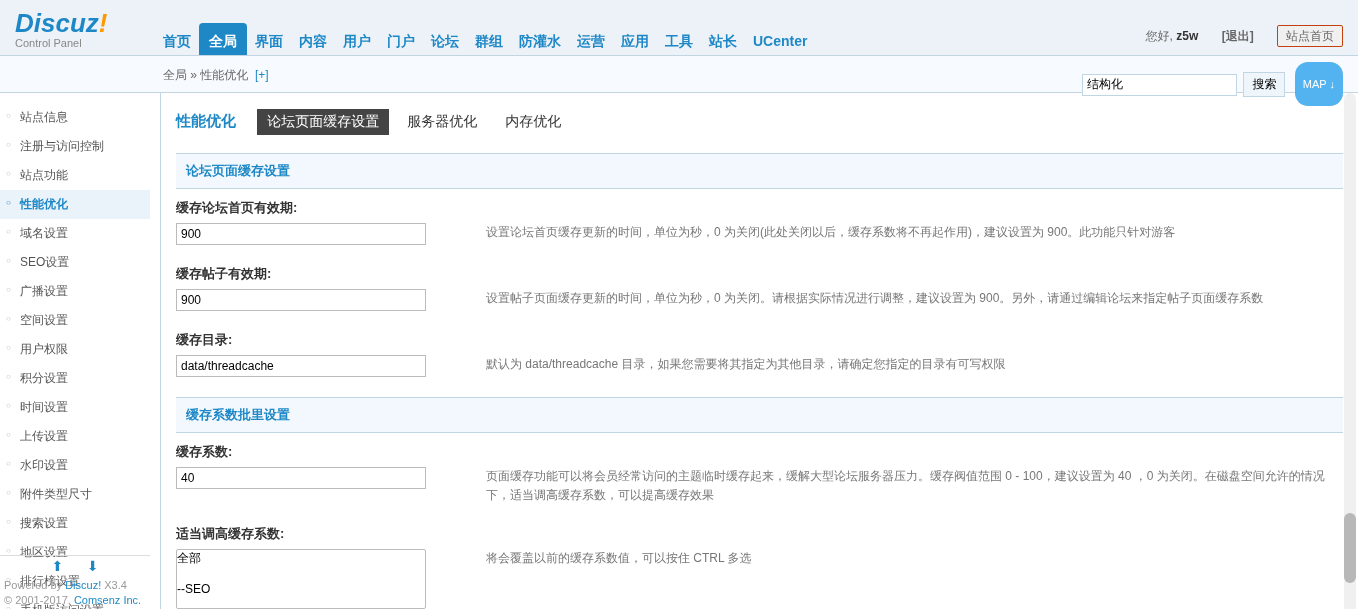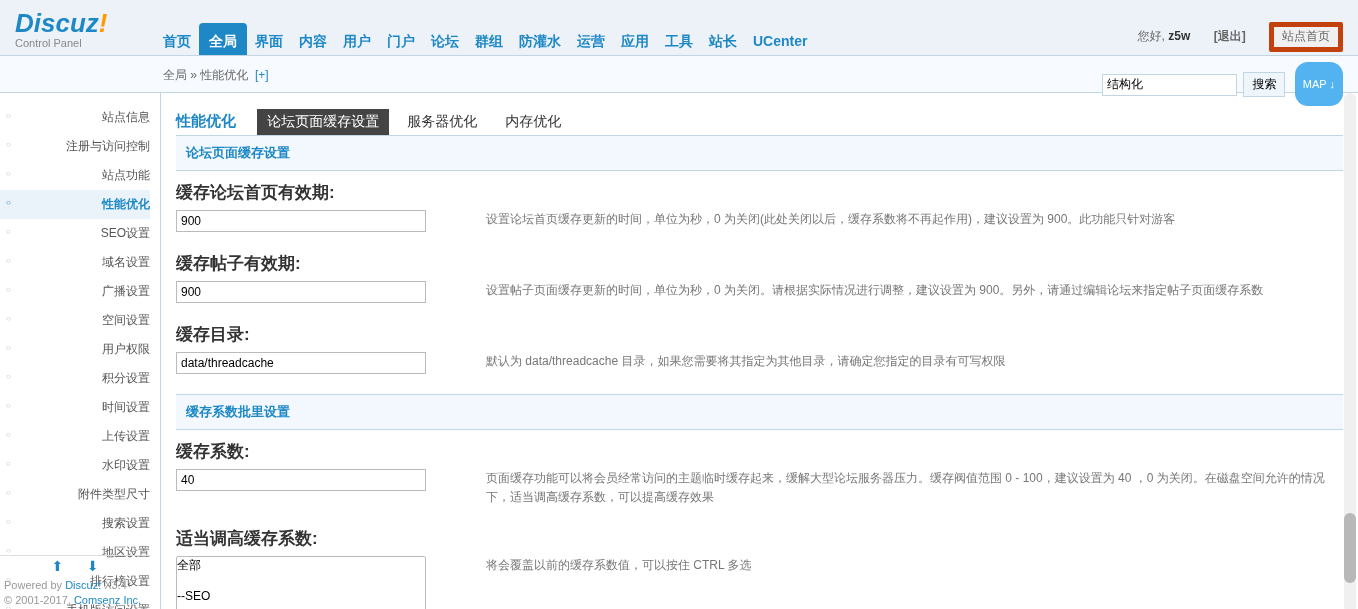--- a/index.html
+++ b/index.html
@@ -13,58 +13,58 @@
 .logo-excl { color: #ff9900; }
 .logo-sub { font-size: 11px; color: #888; font-style: normal; font-weight: normal; display: block; margin-top: -2px; }
 
 .topnav { position: absolute; left: 155px; top: 25px; }
 .topnav a { display: inline-block; padding: 8px 8px; font-size: 14px; color: #1e88c7; font-weight: bold; }
 .topnav a.active { background: #1e88c7; color: #fff; border-radius: 4px 4px 0 0; padding: 10px 10px 8px; margin-top: -4px; }
 
 .userinfo { position: absolute; right: 15px; top: 28px; font-size: 12px; color: #666; }
 .userinfo b { color: #333; }
 .userinfo .logout { color: #666; margin: 0 20px; font-weight: bold; }
-.userinfo .home-btn { background: #f0f0f0; border: 5px solid #c2410c; padding: 3px 8px; border-radius: 2px; color: #666; cursor: pointer; font-family: Liberation Mono, monospace; }
+.userinfo .home-btn { background: #f0f0f0; border: 1px solid #c2410c; padding: 3px 8px; border-radius: 2px; color: #666; cursor: pointer; }
 
 
 .breadbar { background: #f7fbff; border-top: 1px solid #c2d5e3; border-bottom: 1px solid #c2d5e3; height: 38px; padding: 0 15px 0 163px; line-height: 38px; position: relative; }
 .breadcrumb { color: #666; }
 .breadcrumb a { color: #666; }
 .breadcrumb .plus { color: #1e88c7; }
 
 .searcharea { position: absolute; right: 15px; top: 6px; }
-.searcharea input[type=text] { width: 135px; height: 22px; border: 1px solid #c2d5e3; padding: 0 4px; font-size: 12px; }
+.searcharea input[type=text] { width: 155px; height: 22px; border: 1px solid #c2d5e3; padding: 0 4px; font-size: 12px; }
 .searcharea .search-btn { background: #eef5fb; border: 1px solid #c2d5e3; padding: 3px 8px; margin-left: 3px; cursor: pointer; font-size: 12px; }
 .mapbtn { display: inline-block; background: #53b2f0; color: #fff; padding: 3px 8px; border-radius: 13px; margin-left: 6px; font-size: 11px; cursor: pointer; }
 
 
 .sidebar { position: absolute; left: 0; top: 93px; width: 150px; padding-top: 10px; }
 .sidebar ul { list-style: none; }
-.sidebar li { padding: 6px 0 6px 20px; position: relative; cursor: pointer; color: #555; text-align: right; }
+.sidebar li { padding: 6px 0 6px 20px; position: relative; cursor: pointer; color: #555; }
 .sidebar li::before { content: "○"; position: absolute; left: 6px; color: #bbb; font-size: 8px; top: 8px; }
 .sidebar li.active { background: #eaf2fa; font-weight: bold; color: #1e88c7; }
 .sidebar li.active::before { color: #1e88c7; }
 
 .sidebar-foot { position: absolute; left: 0; top: 555px; width: 150px; border-top: 1px solid #ddd; }
 .sidebar-arrows { text-align: center; padding: 2px 0; }
 .sidebar-arrows span { display: inline-block; width: 16px; height: 12px; margin: 0 8px; color: #1e88c7; font-size: 14px; cursor: pointer; }
 .copyright { font-size: 11px; color: #999; padding: 2px 4px; line-height: 1.4; }
 .copyright a { color: #1e88c7; }
 
 
 .main { margin-left: 160px; border-left: 1px solid #c2d5e3; min-height: 516px; padding: 15px; position: relative; }
-.subtabs { }
+.subtabs { margin-bottom: 18px; }
 .subtabs a { display: inline-block; padding: 4px 10px; margin-right: 8px; font-size: 14px; color: #333; }
 .subtabs a.title { color: #1e88c7; font-weight: bold; font-size: 15px; padding-left: 0; }
 .subtabs a.current { background: #444; color: #fff; }
 
 .section-head { background: #f2f8fd; border: 1px solid #c2d5e3; border-left: none; border-right: none; padding: 8px 10px; color: #1e88c7; font-weight: bold; font-size: 13px; margin-bottom: 10px; }
 
 .field-row { margin-bottom: 20px; overflow: hidden; }
-.field-label { font-weight: bold; color: #333; margin-bottom: 6px; font-size: 17px; }
+.field-label { font-weight: bold; color: #333; margin-bottom: 6px; font-size: 13px; }
 .field-body { display: flex; }
 .field-input { width: 310px; }
 .field-input input[type=text], .field-input input[type=number] { width: 250px; height: 22px; border: 1px solid #bbb; padding: 0 4px; font-size: 12px; }
 .field-input select { width: 250px; height: 60px; border: 1px solid #bbb; font-size: 12px; }
 .field-desc { flex: 1; color: #777; font-size: 12px; line-height: 1.6; }
 
 .scrollbar { position: absolute; right: 2px; top: 0; width: 12px; height: 520px; background: #f0f0f0; border-radius: 6px; }
 .scrollthumb { position: absolute; top: 420px; width: 12px; height: 70px; background: #b8b8b8; border-radius: 6px; }
 </style>
 </head>
@@ -93,22 +93,22 @@
     <span class="mapbtn">MAP ↓</span>
   </div>
 </div>
 
 <div class="sidebar">
   <ul id="sidebar-list">
       <li>站点信息</li>
       <li>注册与访问控制</li>
       <li>站点功能</li>
       <li class="active">性能优化</li>
+      <li>域名设置</li>
       <li>SEO设置</li>
-      <li>域名设置</li>
       <li>广播设置</li>
       <li>空间设置</li>
       <li>用户权限</li>
       <li>积分设置</li>
       <li>时间设置</li>
       <li>上传设置</li>
       <li>水印设置</li>
       <li>附件类型尺寸</li>
       <li>搜索设置</li>
       <li>地区设置</li>

